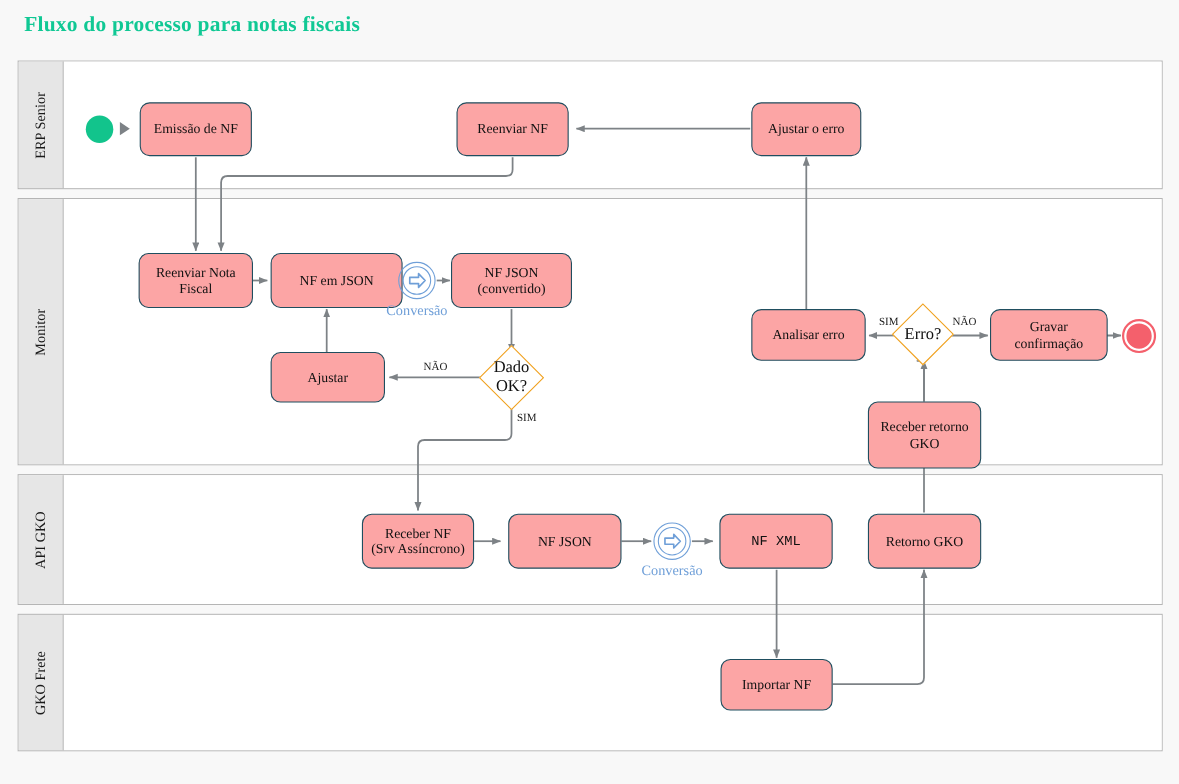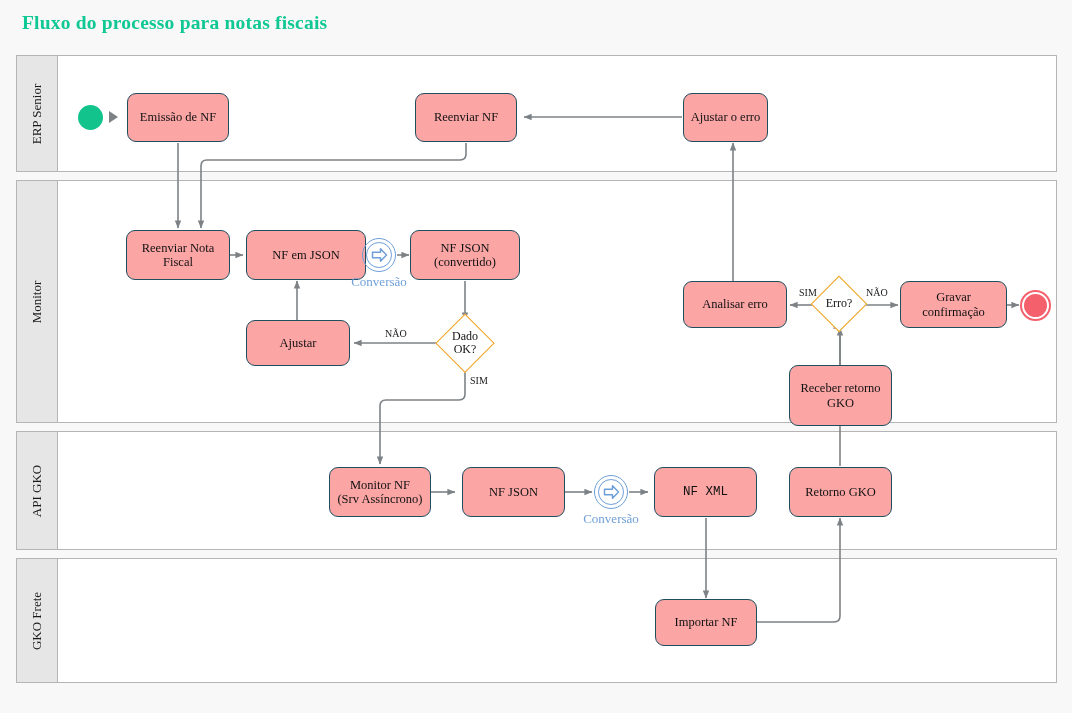--- a/index.html
+++ b/index.html
@@ -95,21 +95,21 @@
     position: absolute;
     left: 0;
     top: 0;
     width: 100%;
     height: 100%;
     display: flex;
     align-items: center;
     justify-content: center;
     text-align: center;
     font-family: "Liberation Serif", serif;
-    font-size: 12px;
+    font-size: 15px;
     color: #111111;
     line-height: 1.12;
   }
   .event-start {
     position: absolute;
     border-radius: 50%;
     background: #12c48c;
   }
   .event-end {
     position: absolute;
@@ -246,21 +246,21 @@
 
 <div class="event-start" style="left:78px; top:105px; width:25px; height:25px;"></div>
 <div class="tri-marker" style="left:109px; top:111px;"></div>
 
 <div class="event-end" style="left:1022px; top:292px; width:27px; height:27px;"></div>
 
 <div class="node" style="left:127px; top:93px; width:102px; height:49px;">Emissão de NF</div>
 
 <div class="node" style="left:415px; top:93px; width:102px; height:49px;">Reenviar NF</div>
 
-<div class="node" style="left:683px; top:93px; width:85px; height:49px;">Ajustar o erro</div>
+<div class="node" style="left:683px; top:93px; width:100px; height:49px;">Ajustar o erro</div>
 
 <div class="node" style="left:126px; top:230px; width:104px; height:50px;">Reenviar Nota Fiscal</div>
 
 <div class="node" style="left:246px; top:230px; width:120px; height:50px;">NF em JSON</div>
 
 <div class="conv-icon" style="left:362px; top:238px; width:34px; height:34px;">
   <div class="ring-outer"></div>
   <div class="ring-inner"></div>
   <svg width="34" height="34" viewBox="0 0 34 34">
     <path d="M10.5,14.2 L18.5,14.2 L18.5,10.8 L24.5,17 L18.5,23.2 L18.5,19.8 L10.5,19.8 z" fill="none" stroke="#6f9fd8" stroke-width="1.5" stroke-linejoin="round"></path>
@@ -290,21 +290,21 @@
 </div>
 
 <div class="edge-label" style="left:799px; top:287px;">SIM</div>
 <div class="edge-label" style="left:866px; top:287px;">NÃO</div>
 
 <div class="node" style="left:900px; top:281px; width:107px; height:47px;">Gravar confirmação</div>
 
 <div class="node" style="left:789px; top:365px; width:103px; height:61px; white-space:pre-line;">Receber retorno
 GKO</div>
 
-<div class="node" style="left:329px; top:467px; width:102px; height:50px; white-space:pre-line;">Monitor NF
+<div class="node" style="left:329px; top:467px; width:102px; height:50px; white-space:pre-line;">Receber NF
 (Srv Assíncrono)</div>
 
 <div class="node" style="left:462px; top:467px; width:103px; height:50px;">NF JSON</div>
 
 <div class="conv-icon" style="left:594px; top:475px; width:34px; height:34px;">
   <div class="ring-outer"></div>
   <div class="ring-inner"></div>
   <svg width="34" height="34" viewBox="0 0 34 34">
     <path d="M10.5,14.2 L18.5,14.2 L18.5,10.8 L24.5,17 L18.5,23.2 L18.5,19.8 L10.5,19.8 z" fill="none" stroke="#6f9fd8" stroke-width="1.5" stroke-linejoin="round"></path>
   </svg>

